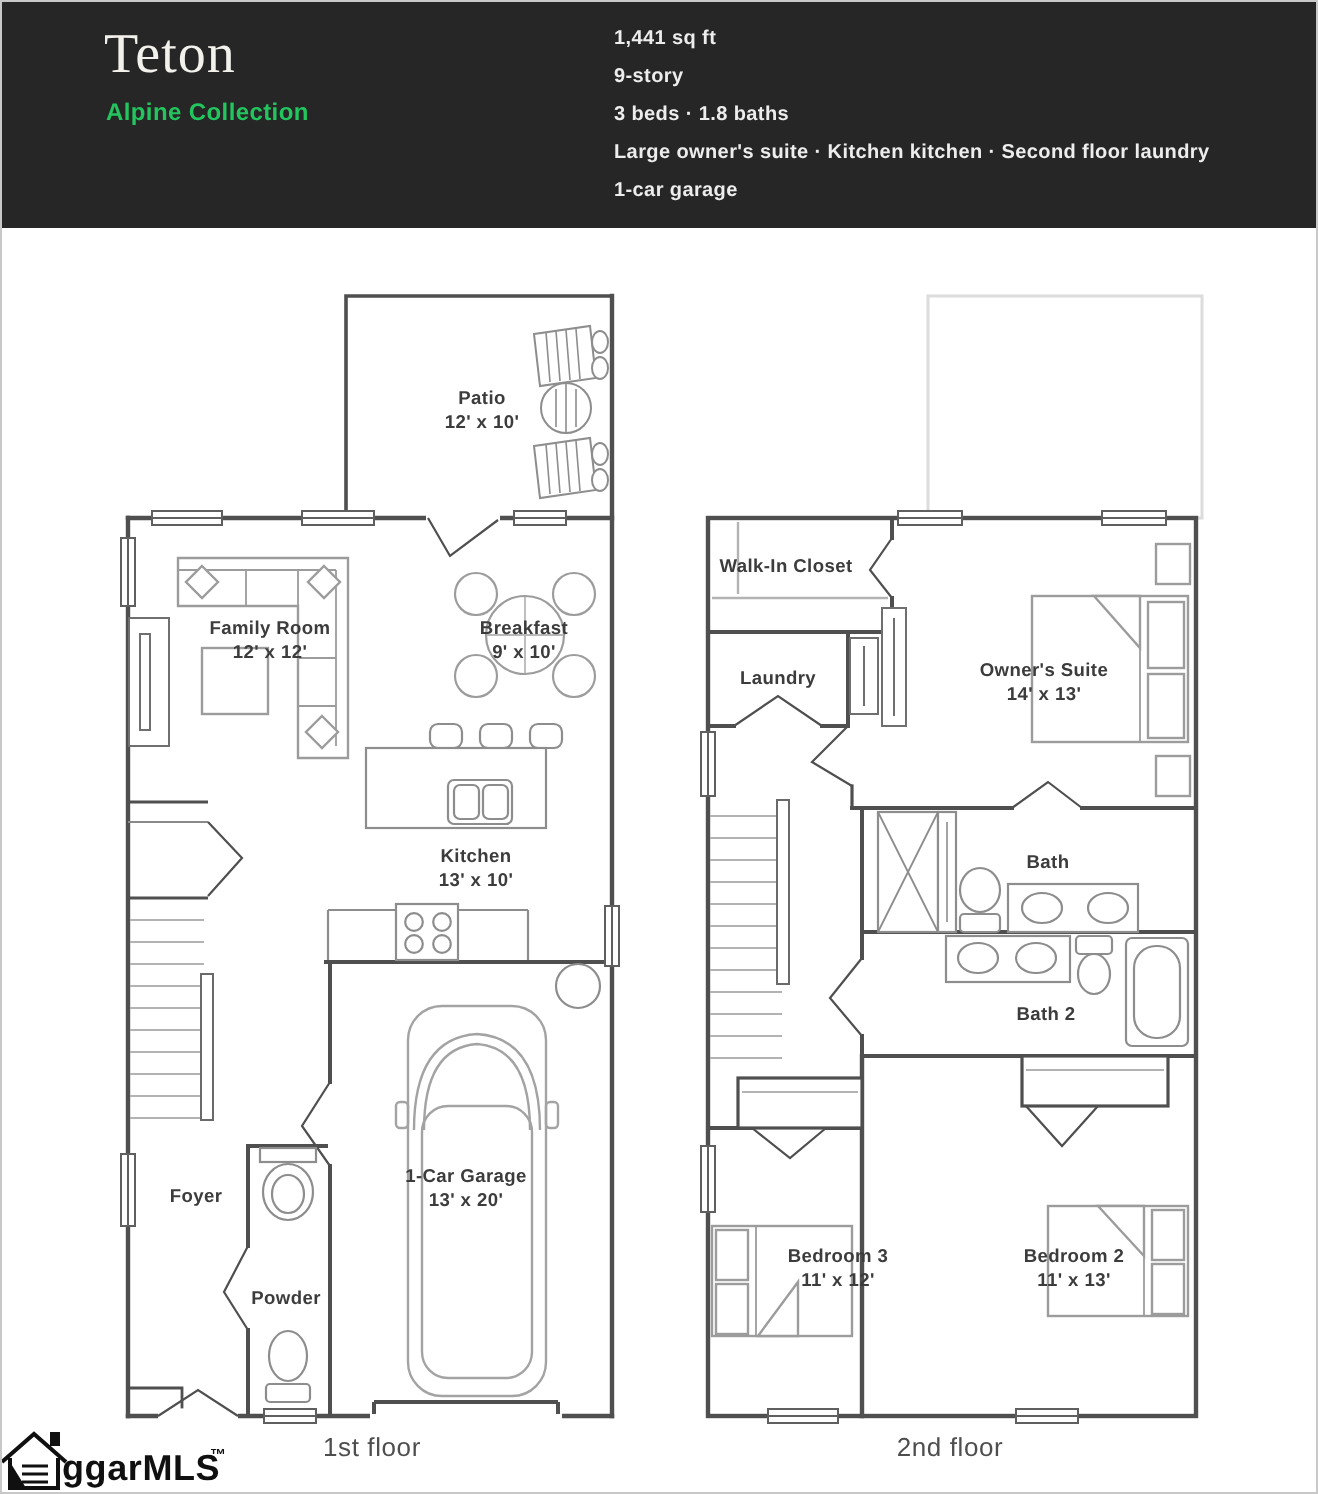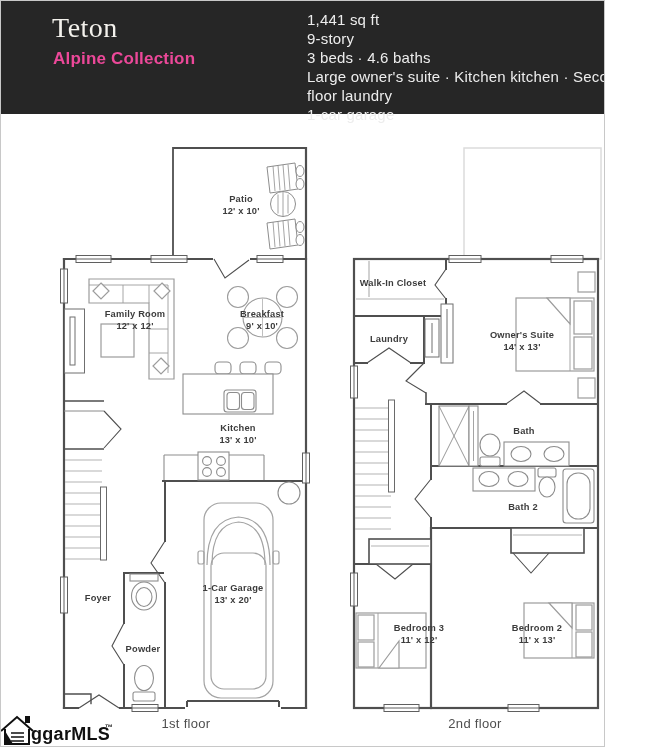--- a/index.html
+++ b/index.html
@@ -1,44 +1,44 @@
 <!DOCTYPE html>
 <html><head>
 <meta charset="utf-8">
 <style>
   html,body{margin:0;padding:0;background:#fff;}
-  #page{position:relative;width:605px;height:747px;background:#ffffff;
+  #page{position:relative;width:659px;height:747px;background:#ffffff;
         border:1px solid #c8c8c8;box-sizing:border-box;overflow:hidden;
         font-family:"Liberation Sans",sans-serif;}
   .header{position:absolute;left:0;top:0;width:657px;height:113px;background:#262626;}
   .header .title{position:absolute;left:51px;top:11px;font-family:"Liberation Serif",serif;
         font-size:28px;font-weight:normal;color:#f3f1ec;letter-spacing:.5px;}
-  .header .collection{position:absolute;left:52px;top:48px;font-size:17px;font-weight:bold;
-        color:#ec4899;letter-spacing:.2px;}
-  .header .specs{position:absolute;left:306px;top:9px;font-size:15px;font-weight:normal;
+  .header .collection{position:absolute;left:52px;top:48px;font-size:12px;font-weight:bold;
+        color:#22c55e;letter-spacing:.2px;}
+  .header .specs{position:absolute;left:306px;top:9px;font-size:10px;font-weight:bold;
         color:#ededed;line-height:19px;letter-spacing:.2px;}
   svg{position:absolute;left:0;top:0;}
   text{font-family:"Liberation Sans",sans-serif;}
   .roomlabel{font-size:9.3px;font-weight:bold;fill:#3c3c3c;letter-spacing:.2px;}
   .caption{font-size:13px;fill:#4e4e4e;letter-spacing:.3px;}
   .wmtext{font-size:18px;font-weight:bold;fill:#101010;letter-spacing:.3px;}
   .wmtm{font-size:8px;font-weight:bold;fill:#101010;}
 </style>
 </head>
 <body>
 
 <div id="page">
 
   <div class="header">
     <div class="title">Teton</div>
     <div class="collection">Alpine Collection</div>
     <div class="specs">
       <div>1,441 sq ft</div>
       <div>9-story</div>
-      <div>3 beds · 4.6 baths</div>
+      <div>3 beds · 1.8 baths</div>
       <div>Large owner's suite · Kitchen kitchen · Second floor laundry</div>
       <div>1-car garage</div>
     </div>
   </div>
 
   <svg width="659" height="747" viewBox="0 0 659 747">
 
     <g>
 
       <g stroke="#4f4f4f" stroke-width="2.2" fill="none" stroke-linecap="square">

